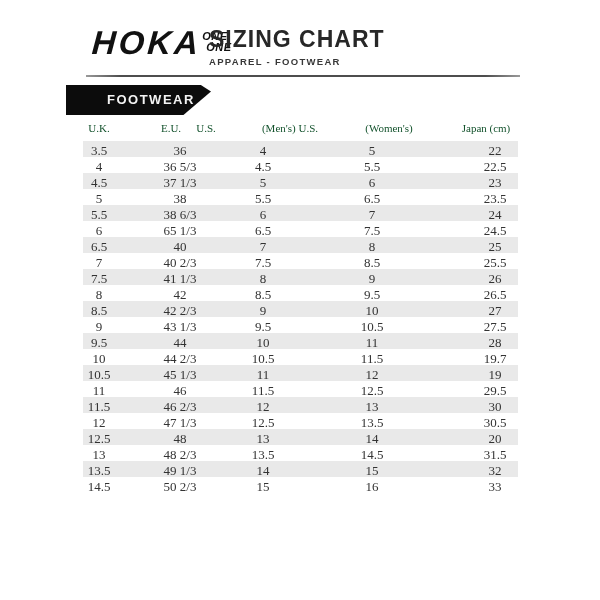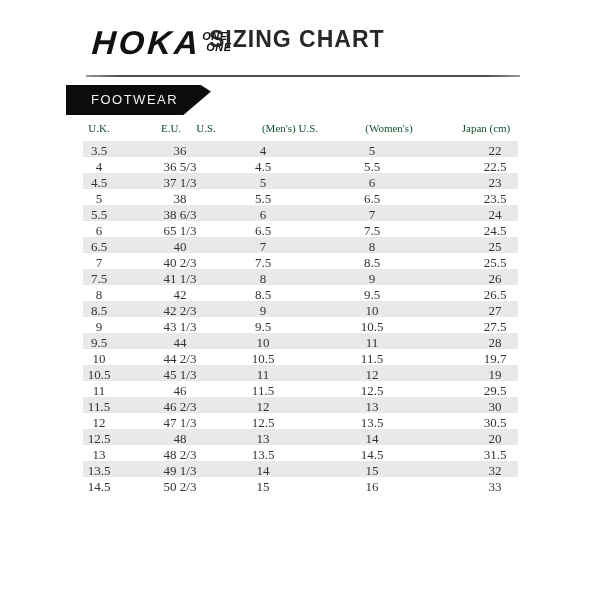--- a/index.html
+++ b/index.html
@@ -37,23 +37,23 @@
     background:linear-gradient(to right,#9a9a9a,#4d4d4d 8%,#4d4d4d 92%,#9a9a9a);
   }
 
   
   .banner {
     position:absolute; left:66px; top:85px; width:145px; height:30px;
     background:#0c0c0c;
     clip-path:polygon(0 0, 93% 0, 100% 22%, 81% 100%, 0 100%);
   }
   .banner-label {
-    display:block; font-family:"Liberation Sans", sans-serif; font-weight:400;
+    display:block; font-family:"Liberation Sans", sans-serif; font-weight:700;
     font-size:13px; letter-spacing:1.5px; color:#f3f3f3; line-height:30px;
-    padding-left:25px;
+    padding-left:41px;
   }
 
   
   .thead span {
     position:absolute; top:122px; transform:translateX(-50%);
     font-size:11px; color:#14532d; white-space:nowrap;
   }
   .h0{left:99px} .h1{left:171px} .h2{left:206px} .h3{left:290px} .h4{left:389px} .h5{left:486px}
 
   
@@ -74,20 +74,21 @@
   <div class="logo">
     <span class="logo-hoka">HOKA</span>
     <span class="logo-one">
       <span class="one-top">ONE</span>
       <span class="one-bottom">ONE</span>
     </span>
   </div>
 
   <div class="titleblock">
     <div class="page-title">SIZING CHART</div>
+    <div class="page-subtitle">APPAREL - FOOTWEAR</div>
   </div>
 
   <div class="divider"></div>
 
   <div class="banner">
     <span class="banner-label">FOOTWEAR</span>
   </div>
 
   <div class="thead">
     <span class="h0">U.K.</span>

